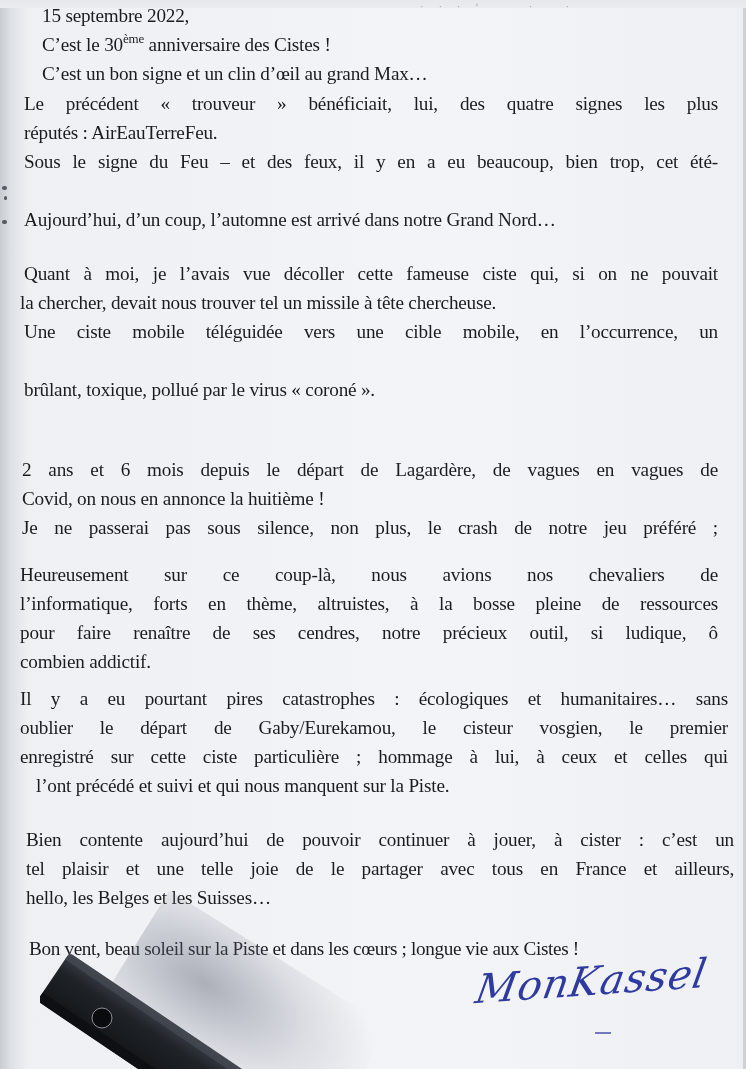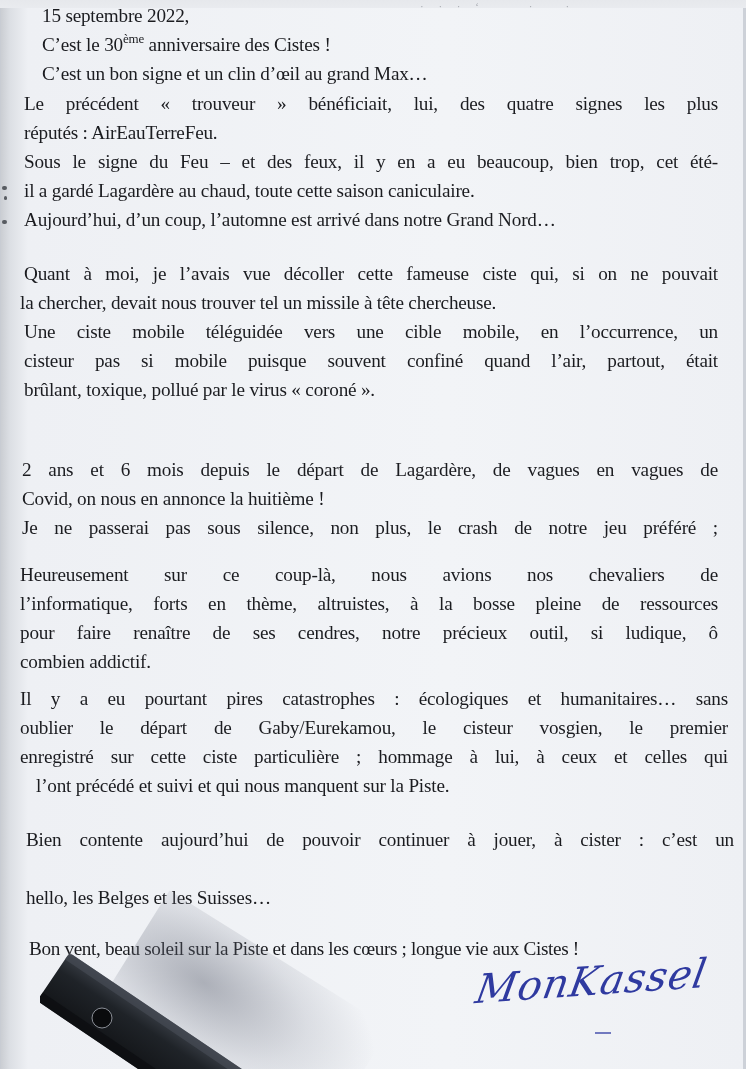--- a/index.html
+++ b/index.html
@@ -147,43 +147,42 @@
 </div>
 
 <div class="letter">
 
   <div class="line" style="left:42px;top:4px">15 septembre 2022,</div>
   <div class="line" style="left:42px;top:33px"><span>C’est le 30</span><sup class="ordinal">ème</sup><span> anniversaire des Cistes !</span></div>
   <div class="line" style="left:42px;top:62px">C’est un bon signe et un clin d’œil au grand Max…</div>
   <div class="line justify" style="left:24px;top:92px;width:694px">Le précédent « trouveur » bénéficiait, lui, des quatre signes les plus</div>
   <div class="line" style="left:24px;top:121px">réputés : AirEauTerreFeu.</div>
   <div class="line justify" style="left:24px;top:150px;width:694px">Sous le signe du Feu – et des feux, il y en a eu beaucoup, bien trop, cet été-</div>
-  <div class="line" style="left:24px;top:179px">il a gardé Lagardère au chaud, toute cette saison caniculaire.</div>
   <div class="line" style="left:24px;top:208px">Aujourd’hui, d’un coup, l’automne est arrivé dans notre Grand Nord…</div>
 
   <div class="line justify" style="left:24px;top:262px;width:694px">Quant à moi, je l’avais vue décoller cette fameuse ciste qui, si on ne pouvait</div>
   <div class="line" style="left:20px;top:291px">la chercher, devait nous trouver tel un missile à tête chercheuse.</div>
   <div class="line justify" style="left:24px;top:320px;width:694px">Une ciste mobile téléguidée vers une cible mobile, en l’occurrence, un</div>
-  <div class="line justify" style="left:24px;top:349px;width:694px">cisteur pas si mobile puisque souvent confiné quand l’air, partout, était</div>
   <div class="line" style="left:24px;top:378px">brûlant, toxique, pollué par le virus « coroné ».</div>
 
   <div class="line justify" style="left:22px;top:458px;width:696px">2 ans et 6 mois depuis le départ de Lagardère, de vagues en vagues de</div>
   <div class="line" style="left:22px;top:487px">Covid, on nous en annonce la huitième !</div>
   <div class="line justify" style="left:22px;top:516px;width:696px">Je ne passerai pas sous silence, non plus, le crash de notre jeu préféré ;</div>
   <div class="line justify" style="left:20px;top:563px;width:698px">Heureusement sur ce coup-là, nous avions nos chevaliers de</div>
   <div class="line justify" style="left:20px;top:592px;width:698px">l’informatique, forts en thème, altruistes, à la bosse pleine de ressources</div>
   <div class="line justify" style="left:20px;top:621px;width:698px">pour faire renaître de ses cendres, notre précieux outil, si ludique, ô</div>
   <div class="line" style="left:20px;top:650px">combien addictif.</div>
 
   <div class="line justify" style="left:20px;top:687px;width:708px">Il y a eu pourtant pires catastrophes : écologiques et humanitaires… sans</div>
   <div class="line justify" style="left:20px;top:716px;width:708px">oublier le départ de Gaby/Eurekamou, le cisteur vosgien, le premier</div>
   <div class="line justify" style="left:20px;top:745px;width:708px">enregistré sur cette ciste particulière ; hommage à lui, à ceux et celles qui</div>
   <div class="line" style="left:36px;top:774px">l’ont précédé et suivi et qui nous manquent sur la Piste.</div>
 
   <div class="line justify" style="left:26px;top:828px;width:708px">Bien contente aujourd’hui de pouvoir continuer à jouer, à cister : c’est un</div>
+  <div class="line justify" style="left:26px;top:857px;width:708px">tel plaisir et une telle joie de le partager avec tous en France et ailleurs,</div>
   <div class="line" style="left:26px;top:886px">hello, les Belges et les Suisses…</div>
 
   <div class="line" style="left:29px;top:937px;width:706px;letter-spacing:-0.35px">Bon vent, beau soleil sur la Piste et dans les cœurs ; longue vie aux Cistes !</div>
 
   <div class="signature">MonKassel</div>
   <div class="signature-underline"></div>
 </div>
 
 <div class="pen-shadow"></div>
 <svg class="pen" viewBox="0 0 330 120" width="330" height="120" style="position:absolute;left:40px;top:950px;width:330px;height:120px;">

